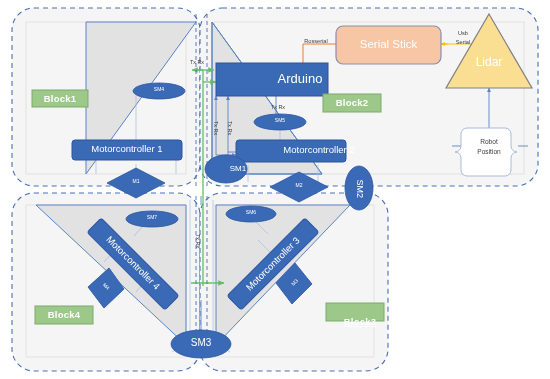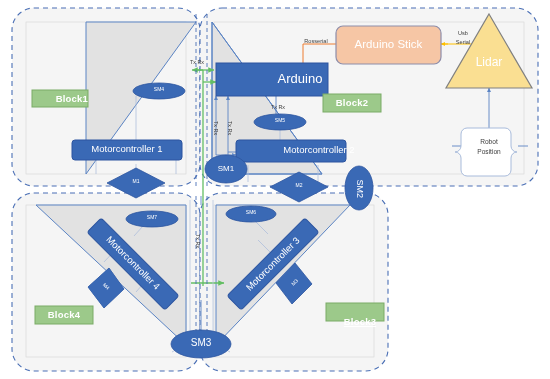--- a/index.html
+++ b/index.html
@@ -245,45 +245,45 @@
       <rect x="323" y="94" width="58" height="18" fill="#9cc98a" stroke="#7aab66" stroke-width="1"></rect>
     </g>
     <g>
       <rect x="35" y="306" width="58" height="18" fill="#9cc98a" stroke="#7aab66" stroke-width="1"></rect>
     </g>
     <g>
       <rect x="326" y="303" width="58" height="18" fill="#9cc98a" stroke="#7aab66" stroke-width="1"></rect>
     </g>
   </svg>
 
-  <div class="blocklbl" style="left:32px;top:93px;width:56px;text-align:right;">Block1</div>
+  <div class="blocklbl" style="left:32px;top:93px;width:56px;">Block1</div>
   <div class="blocklbl" style="left:323px;top:97px;width:58px;">Block2</div>
   <div class="blocklbl" style="left:326px;top:316px;width:68px;text-decoration:underline;">Block3</div>
   <div class="blocklbl" style="left:35px;top:309px;width:58px;">Block4</div>
 
   <div class="lbl" style="left:216px;top:72px;width:112px;font-size:13px;margin-left:28px;">Arduino</div>
 
-  <div class="lbl" style="left:336px;top:38px;width:105px;font-size:11.5px;">Arduino Stick</div>
+  <div class="lbl" style="left:336px;top:38px;width:105px;font-size:11.5px;">Serial Stick</div>
 
   <div class="lbl" style="left:459px;top:56px;width:60px;font-size:12px;text-align:center;">Lidar</div>
 
   <div class="darklbl" style="left:461px;top:138px;width:56px;font-size:6.6px;">Robot</div>
   <div class="darklbl" style="left:461px;top:148px;width:56px;font-size:6.6px;">Position</div>
 
   <div class="lbl" style="left:72px;top:144px;width:110px;font-size:9.5px;">Motorcontroller 1</div>
 
   <div class="lbl" style="left:236px;top:145px;width:110px;font-size:9.5px;padding-left:28px;">Motorcontroller 2</div>
 
   <div class="lbl rotn45" style="left:218px;top:259px;width:110px;font-size:9.5px;">Motorcontroller 3</div>
 
   <div class="lbl rot45" style="left:78px;top:258px;width:110px;font-size:9.5px;">Motorcontroller 4</div>
 
   <div class="lbl" style="left:133px;top:87px;width:52px;font-size:5px;">SM4</div>
   <div class="lbl" style="left:254px;top:118px;width:52px;font-size:5px;">SM5</div>
-  <div class="lbl" style="left:200px;top:165px;width:52px;font-size:8px;">SM1</div>
+  <div class="lbl" style="left:200px;top:165px;width:52px;font-size:8px;padding-left:12px;">SM1</div>
   <div class="lbl rot90" style="left:333px;top:184px;width:52px;font-size:9px;">SM2</div>
   <div class="lbl" style="left:126px;top:215px;width:52px;font-size:5px;">SM7</div>
   <div class="lbl" style="left:225px;top:210px;width:52px;font-size:5px;">SM6</div>
   <div class="lbl" style="left:175px;top:338px;width:52px;font-size:10px;">SM3</div>
 
   <div class="lbl" style="left:120px;top:179px;width:32px;font-size:5px;">M1</div>
   <div class="lbl" style="left:283px;top:183px;width:32px;font-size:5px;">M2</div>
   <div class="lbl rotn45" style="left:279px;top:280px;width:32px;font-size:5px;">M3</div>
   <div class="lbl rot45" style="left:90px;top:284px;width:32px;font-size:5px;">M4</div>
 

